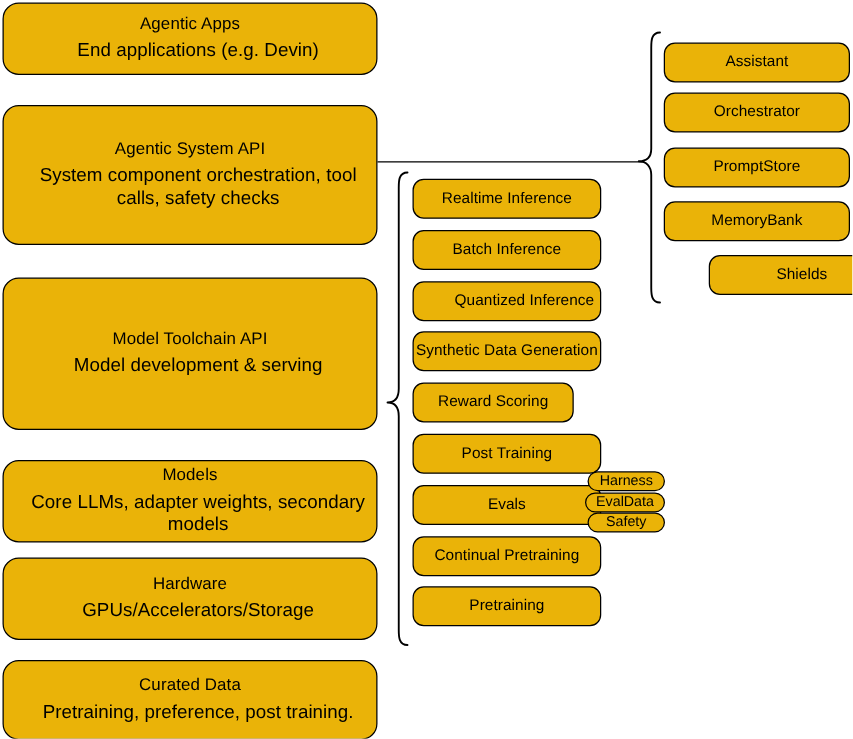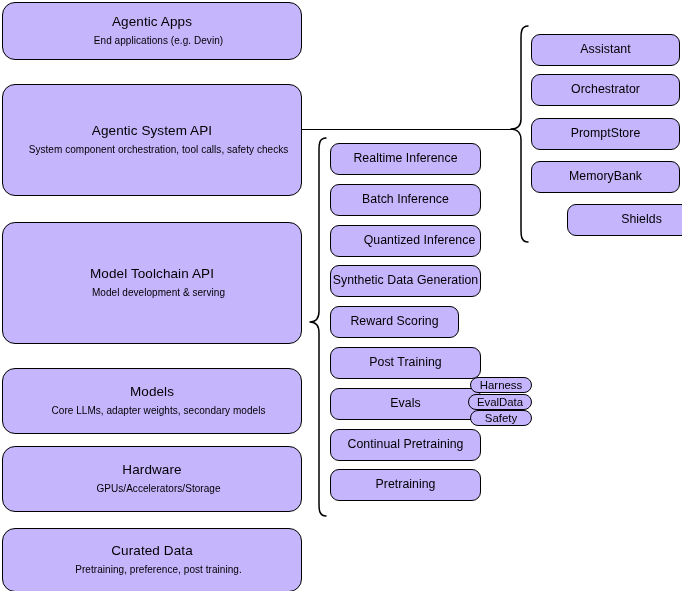--- a/index.html
+++ b/index.html
@@ -19,39 +19,39 @@
     height: 591px;
     overflow: hidden;
     background: #ffffff;
   }
 
   
   .node {
     position: absolute;
     box-sizing: border-box;
     border: 1.4px solid #000000;
-    background: #c4b5fd;
+    background: #eab308;
     display: flex;
     flex-direction: column;
     align-items: center;
     justify-content: center;
     text-align: center;
     line-height: 1.25;
   }
 
   
   .layer {
     border-radius: 13px;
   }
   .layer .title {
     font-size: 13.5px;
     letter-spacing: 0.1px;
   }
   .layer .subtitle {
-    font-size: 10px;
+    font-size: 15px;
     margin-top: 4px;
     letter-spacing: 0.05px;
     padding-left: 13px;
   }
 
   
   .pill {
     border-radius: 9px;
     font-size: 12.3px;
     letter-spacing: 0.05px;

